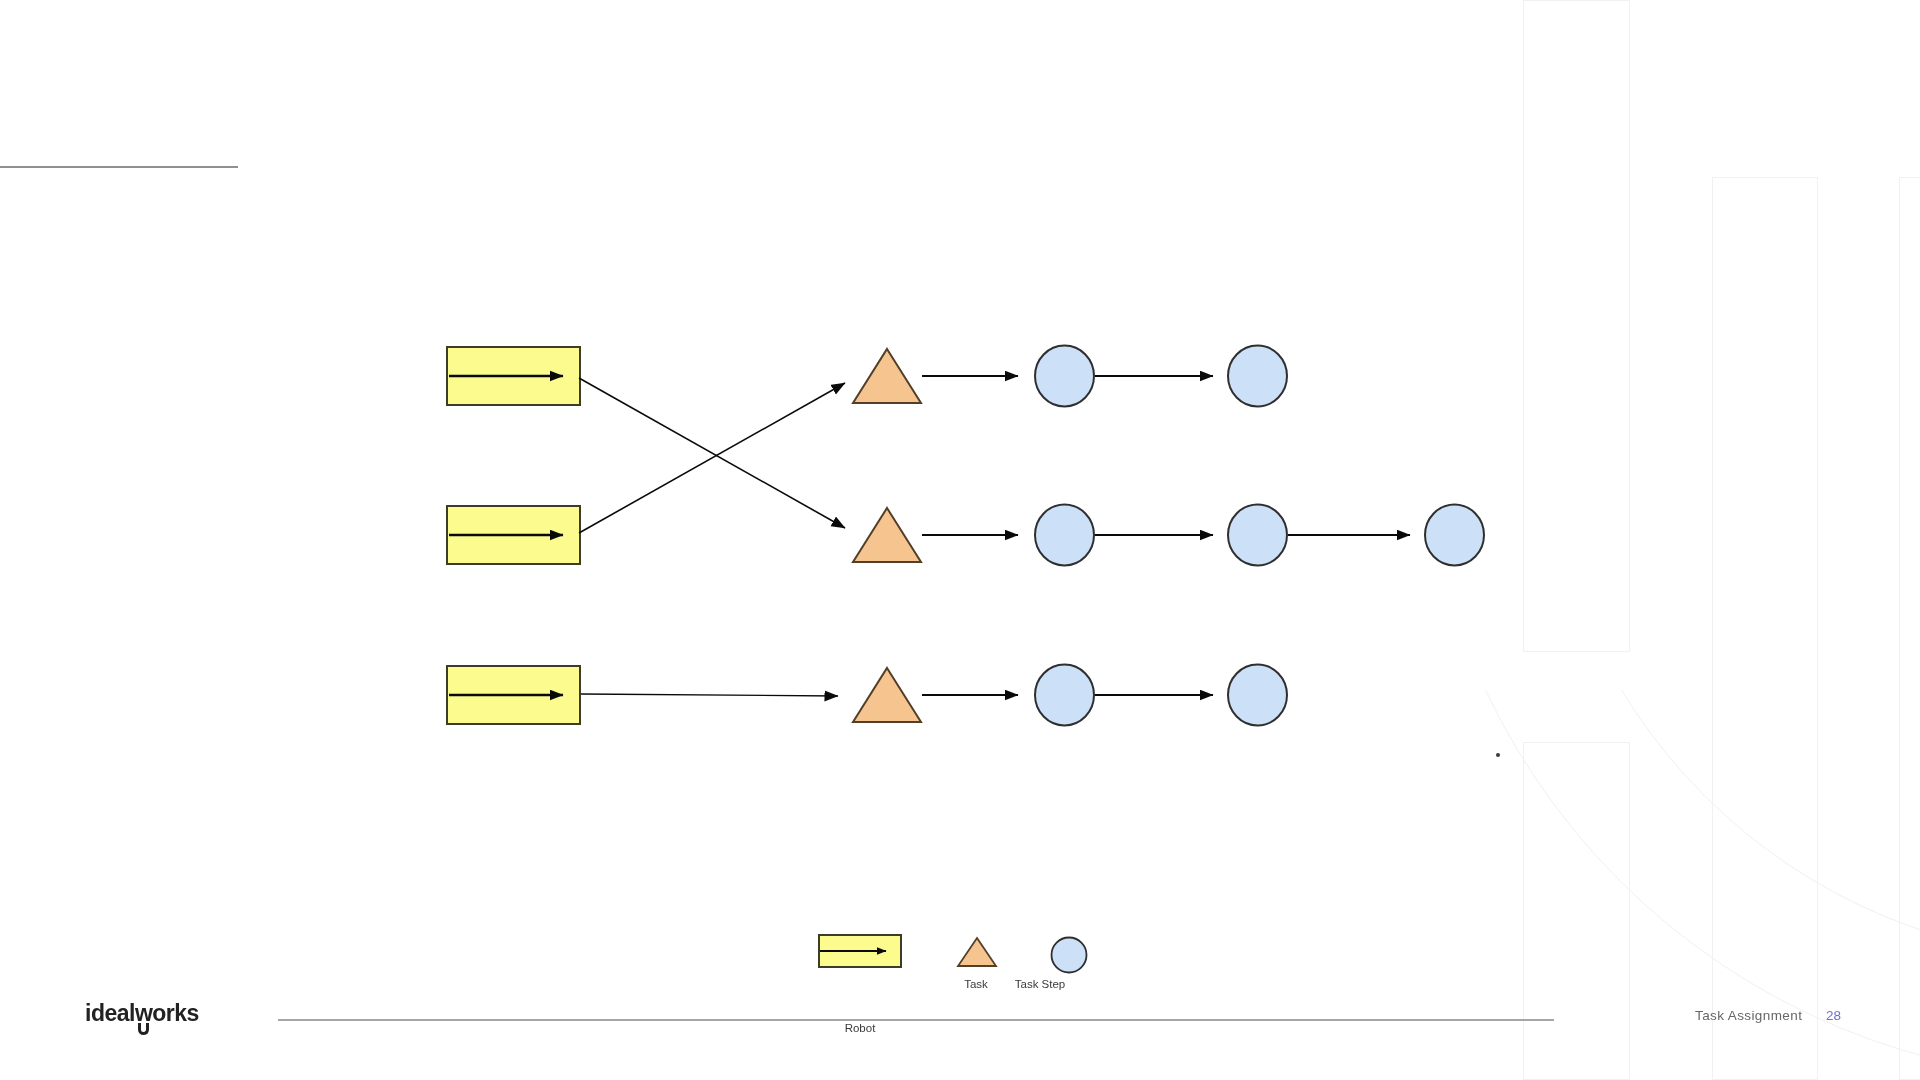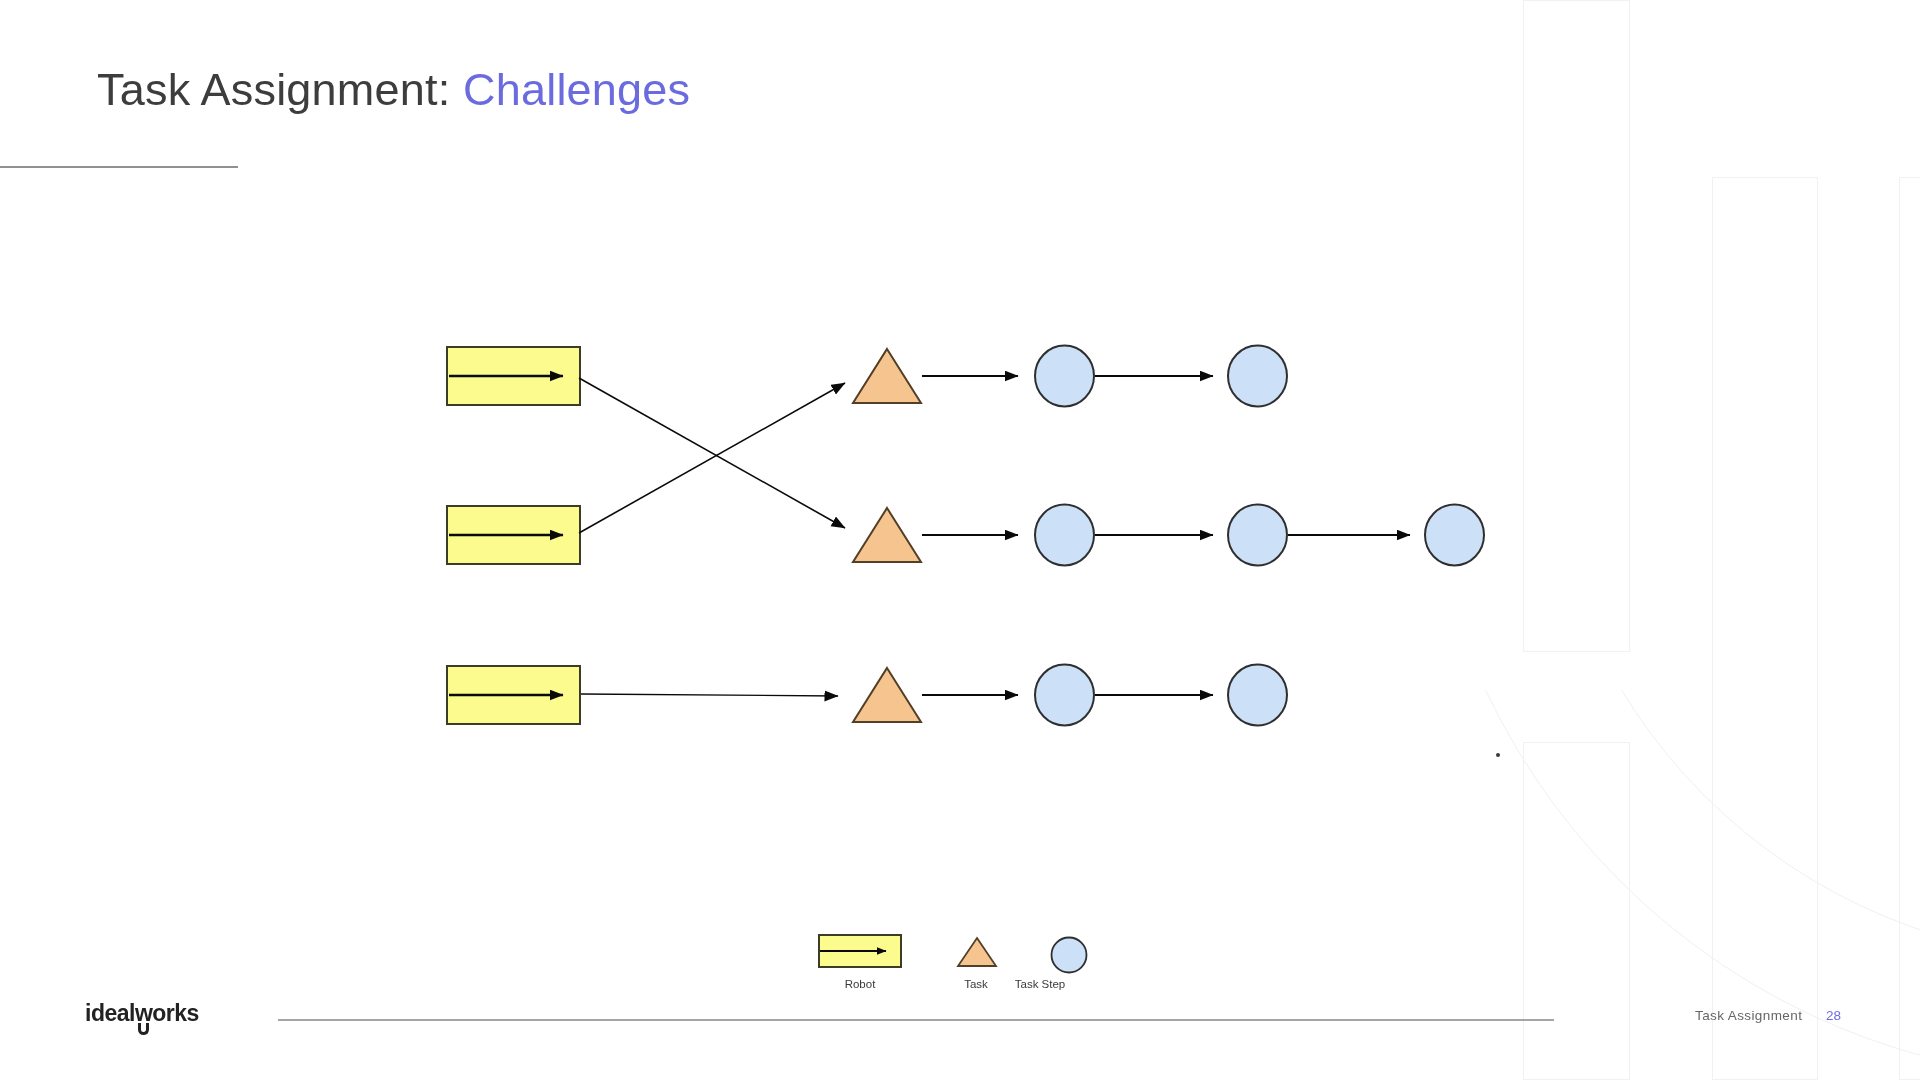--- a/index.html
+++ b/index.html
@@ -42,21 +42,20 @@
   <div class="decor-bar" style="left:1523px; top:0; width:107px; height:652px;"></div>
   <div class="decor-bar" style="left:1523px; top:742px; width:107px; height:338px;"></div>
   <div class="decor-bar" style="left:1712px; top:177px; width:106px; height:903px;"></div>
   <div class="decor-bar" style="left:1899px; top:177px; width:120px; height:903px;"></div>
   <div class="arc-clip">
     <div class="decor-arc" style="left:20px; top:-970px; width:1360px; height:1360px;"></div>
     <div class="decor-arc" style="left:140px; top:-850px; width:1120px; height:1120px;"></div>
   </div>
   <div class="decor-dot"></div>
 
-  <div class="title"><span class="t-dark">Task Assignment: </span><span class="t-accent">Challenges</span></div>
   <div class="title-rule"></div>
 
   <svg class="diagram-svg" viewBox="0 0 1920 1080" xmlns="http://www.w3.org/2000/svg">
     <defs>
       <marker id="ah" markerUnits="userSpaceOnUse" markerWidth="15" markerHeight="12" refX="13.5" refY="5.5" orient="auto">
         <path d="M0,0 L14,5.5 L0,11 Z" fill="#0a0a0a"></path>
       </marker>
     </defs>
 
     <g>
@@ -105,21 +104,21 @@
     </defs>
     <rect x="1" y="1" width="82" height="32" fill="#fbfb8e" stroke="#3c3c28" stroke-width="2"></rect>
     <line x1="2" y1="17" x2="68" y2="17" stroke="#0a0a0a" stroke-width="2" marker-end="url(#ah-l)"></line>
   </svg>
   <svg class="legend-shape" style="left:956px; top:936px;" width="42" height="32" viewBox="0 0 42 32" xmlns="http://www.w3.org/2000/svg">
     <polygon points="21,2 40,30 2,30" fill="#f6c48f" stroke="#523f28" stroke-width="1.8"></polygon>
   </svg>
   <svg class="legend-shape" style="left:1050px; top:936px;" width="38" height="38" viewBox="0 0 38 38" xmlns="http://www.w3.org/2000/svg">
     <circle cx="19" cy="19" r="17.5" fill="#cce0f7" stroke="#2f2f2f" stroke-width="1.8"></circle>
   </svg>
-  <div class="legend-label" style="left:800px;">Robot</div>
+  <div class="legend-label" style="left:800px;margin-top:44px;">Robot</div>
   <div class="legend-label" style="left:916px;">Task</div>
   <div class="legend-label" style="left:980px;">Task Step</div>
 
   <div class="logo"><span>ideal</span><span class="logo-w">w</span><span>orks</span></div>
   <div class="footer-rule"></div>
   <div class="footer-section">Task Assignment</div>
   <div class="footer-page">28</div>
 
 </div>
 

